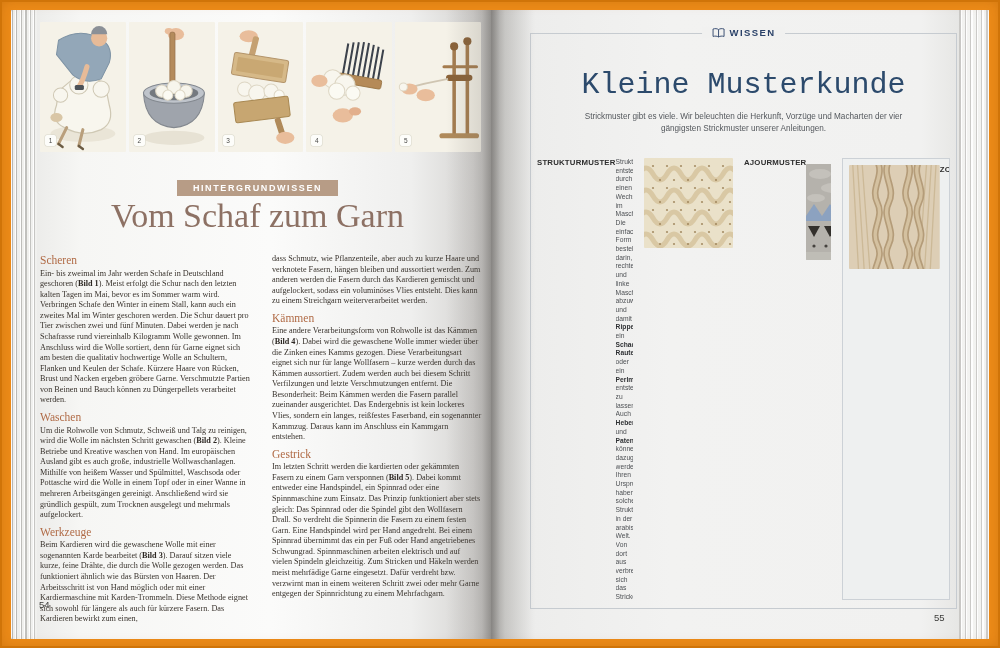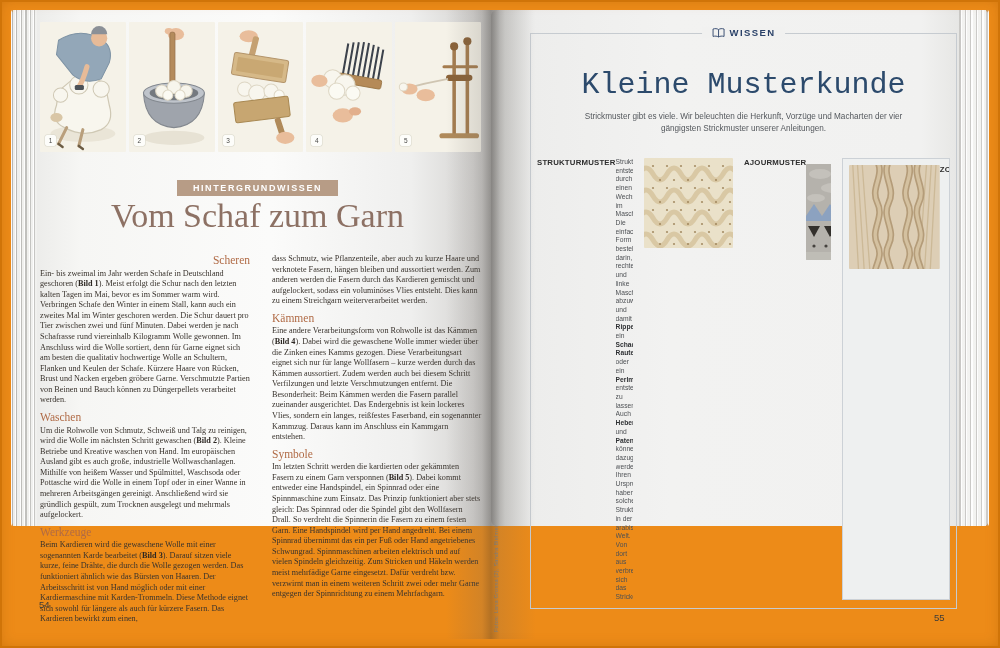--- a/index.html
+++ b/index.html
@@ -1,21 +1,21 @@
 <!DOCTYPE html>
 <html><head>
 <meta charset="utf-8">
 <style>
   html,body{margin:0;padding:0;}
   .stage{position:relative;width:1000px;height:648px;background:#ed8b18;overflow:hidden;
          font-family:"Liberation Sans","DejaVu Sans",sans-serif;}
   .stage::before{content:"";position:absolute;inset:0;box-shadow:inset 0 0 0 2px #d07408, inset 0 0 14px rgba(150,80,0,.35);pointer-events:none;z-index:9;}
 
   
-  .page{position:absolute;top:10px;height:516px;border-radius:6px;}
+  .page{position:absolute;top:10px;height:629px;border-radius:0;}
   .page-left{left:11px;width:480px;
     background:linear-gradient(to right,#c9c9c7 0,#ececea 24px,#f6f6f4 70px,#fbfbfa 260px,#efefee 400px,#d6d5d3 462px,#bdbcba 480px);padding-left:21px;}
   .page-right{left:491px;width:498px;
     background:linear-gradient(to right,#a9a8a6 0,#d8d8d6 14px,#ededec 42px,#f2f2f1 180px,#f1f1f0 430px,#e6e6e4 470px,#f0efed 498px);}
   .edge-left{position:absolute;left:0;top:0;bottom:0;width:26px;border-radius:2px 0 0 2px;
     background:repeating-linear-gradient(to right,rgba(255,255,255,.95) 0 1px,rgba(168,167,164,.55) 1px 2px,rgba(241,241,239,.95) 2px 4.5px);}
   .edge-right{position:absolute;right:0;top:0;bottom:0;width:30px;border-radius:0 2px 2px 0;
     background:repeating-linear-gradient(to left,rgba(255,255,255,.95) 0 1.5px,rgba(172,170,167,.5) 1.5px 2.6px,rgba(243,243,241,.95) 2.6px 5.4px);}
   .gutter{position:absolute;left:446px;top:10px;width:90px;height:629px;z-index:5;pointer-events:none;
     background:linear-gradient(to right,rgba(105,100,95,0) 0%,rgba(105,100,95,.20) 40%,rgba(66,62,58,.34) 50%,rgba(105,100,95,.18) 60%,rgba(105,100,95,0) 100%);}
@@ -27,21 +27,21 @@
   .fig-badge{position:absolute;left:5px;bottom:6px;width:11px;height:11px;background:#fdfdfa;border-radius:2px;
     font-size:6.5px;line-height:11px;text-align:center;color:#4a4a48;box-shadow:0 0 0 .5px #d8d5c9;}
   .banner-row{position:absolute;left:0;right:8px;top:170px;display:flex;justify-content:center;}
   .banner{background:#b79c86;color:#fff;font-size:9px;letter-spacing:1.6px;padding:3px 16px;font-weight:bold;}
   .ltitle{position:absolute;left:0;right:8px;top:187px;text-align:center;
     font-family:"Liberation Serif","DejaVu Serif",serif;font-size:34px;color:#8d7164;}
   .lcols{position:absolute;left:29px;top:244px;width:442px;height:380px;display:flex;gap:22px;overflow:hidden;}
   .lcol{width:210px;}
   .lhead{font-family:"Liberation Serif","DejaVu Serif",serif;font-size:11.5px;color:#b06a45;margin:5px 0 2.5px;}
   .lhead:empty{display:none;}
-  .lblock:first-child .lhead{margin-top:0;text-align:right;}
+  .lblock:first-child .lhead{margin-top:0;}
   .lbody{font-family:"Liberation Serif","DejaVu Serif",serif;font-size:8.2px;line-height:1.29;color:#39332d;}
   .lbody b{font-weight:bold;color:#2c2722;}
   .pagenum{position:absolute;font-size:9.5px;color:#3c3c3a;}
   .pn-left{left:28px;top:589px;}
   .pn-right{left:443px;top:602px;}
   .credit{position:absolute;right:13px;top:322px;height:300px;writing-mode:vertical-rl;transform:rotate(180deg);
     font-size:5.6px;color:#8d8b88;letter-spacing:.2px;white-space:nowrap;}
 
   
   .frame{position:absolute;left:39px;top:23px;width:425px;height:574px;border:1px solid #c6cbd0;}
@@ -187,21 +187,21 @@
       <div class="lcol">
         <div class="lblock">
 
           <div class="lbody">dass Schmutz, wie Pflanzenteile, aber auch zu kurze Haare und verknotete Fasern, hängen bleiben und aussortiert werden. Zum anderen werden die Fasern durch das Kardieren gemischt und aufgelockert, sodass ein voluminöses Vlies entsteht. Dies kann zu einem Streichgarn weiterverarbeitet werden.</div>
         </div>
         <div class="lblock">
           <div class="lhead">Kämmen</div>
           <div class="lbody">Eine andere Verarbeitungsform von Rohwolle ist das Kämmen (<b>Bild 4</b>). Dabei wird die gewaschene Wolle immer wieder über die Zinken eines Kamms gezogen. Diese Verarbeitungsart eignet sich nur für lange Wollfasern – kurze werden durch das Kämmen aussortiert. Zudem werden auch bei diesem Schritt Verfilzungen und letzte Verschmutzungen entfernt. Die Besonderheit: Beim Kämmen werden die Fasern parallel zueinander ausgerichtet. Das Endergebnis ist kein lockeres Vlies, sondern ein langes, reißfestes Faserband, ein sogenannter Kammzug. Daraus kann im Anschluss ein Kammgarn entstehen.</div>
         </div>
         <div class="lblock">
-          <div class="lhead">Symbole</div>
+          <div class="lhead">Gestrick</div>
           <div class="lbody">Im letzten Schritt werden die kardierten oder gekämmten Fasern zu einem Garn versponnen (<b>Bild 5</b>). Dabei kommt entweder eine Handspindel, ein Spinnrad oder eine Spinnmaschine zum Einsatz. Das Prinzip funktioniert aber stets gleich: Das Spinnrad oder die Spindel gibt den Wollfasern Drall. So verdreht die Spinnerin die Fasern zu einem festen Garn. Eine Handspindel wird per Hand angedreht. Bei einem Spinnrad übernimmt das ein per Fuß oder Hand angetriebenes Schwungrad. Spinnmaschinen arbeiten elektrisch und auf vielen Spindeln gleichzeitig. Zum Stricken und Häkeln werden meist mehrfädige Garne eingesetzt. Dafür verdreht bzw. verzwirnt man in einem weiteren Schritt zwei oder mehr Garne entgegen der Spinnrichtung zu einem Mehrfachgarn.</div>
         </div>
       </div>
     </div>
 
     <div class="pagenum pn-left">54</div>
     <div class="credit">Fotos: Lana Grossa (2), Sandra Bielmeier, Lana Grossa; Illustrationen: Mona Neumann</div>
   </div>
 
   <div class="page page-right">

